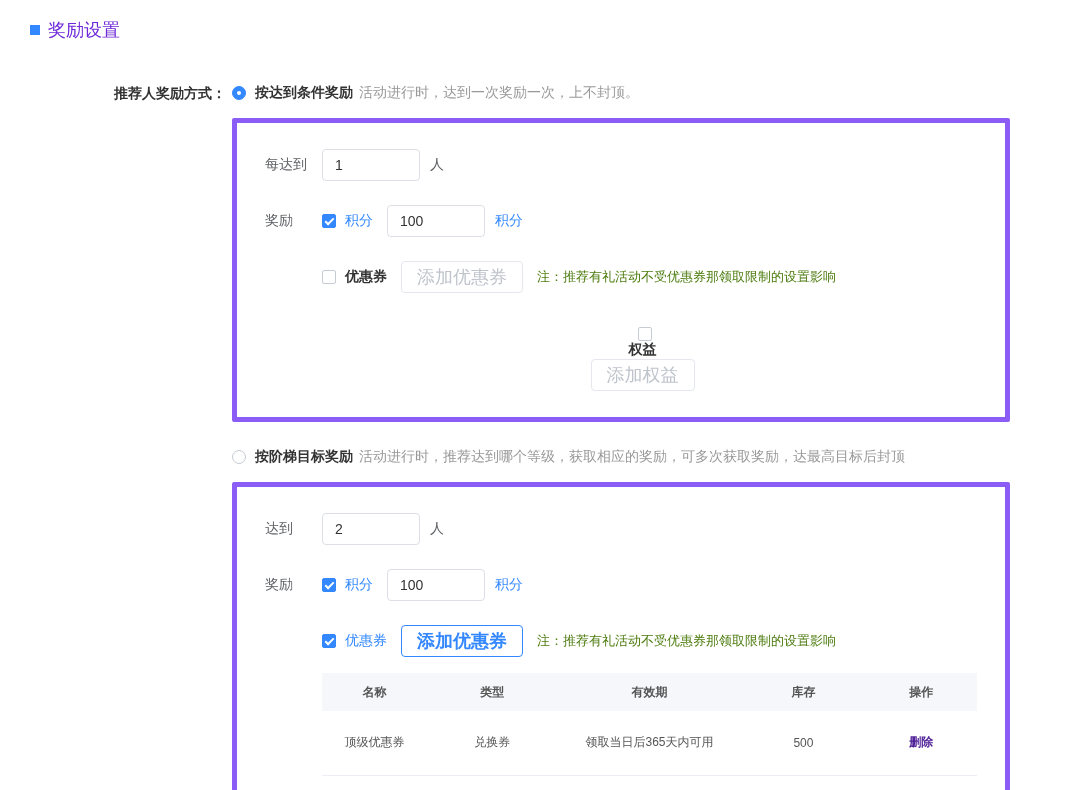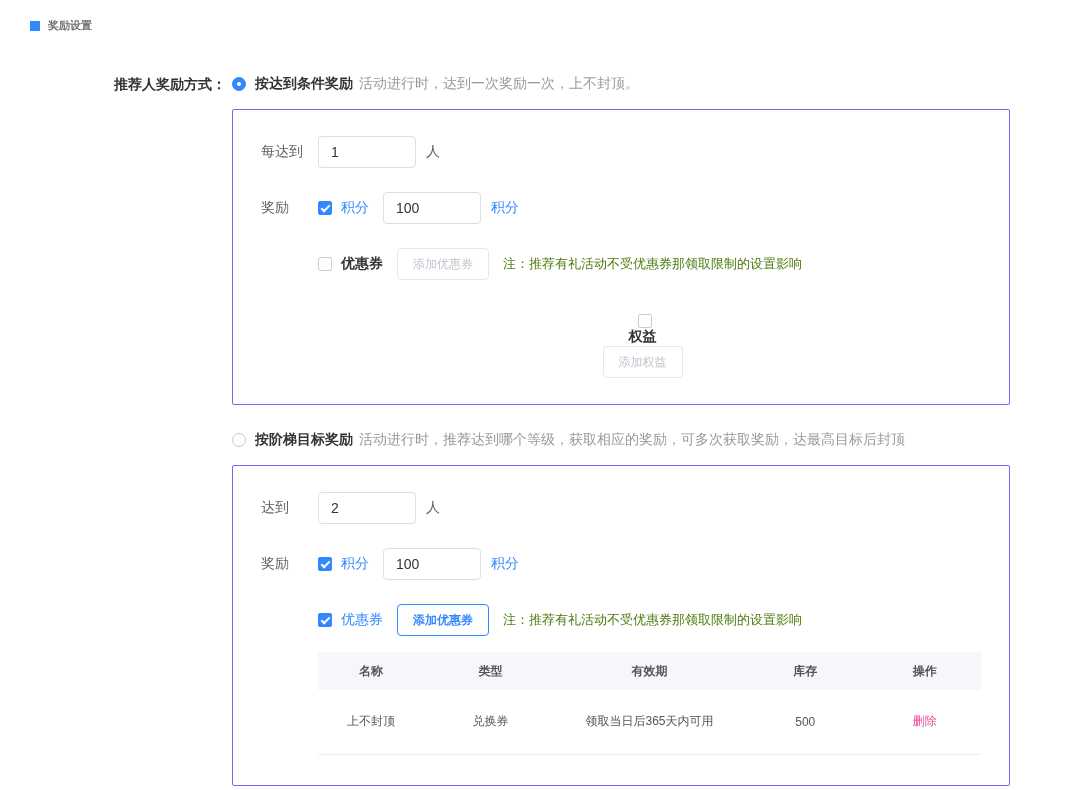--- a/index.html
+++ b/index.html
@@ -5,21 +5,21 @@
   * { margin:0; padding:0; box-sizing:border-box; }
   html,body {
     width:1080px; height:790px; overflow:hidden; background:#fff;
     font-family:"Liberation Sans","DejaVu Sans",sans-serif;
     font-size:14px; color:#333;
   }
 
   
   .section-header { display:flex; align-items:center; padding:18px 0 0 30px; }
   .marker { width:10px; height:10px; background:#3388ff; margin-right:8px; flex:0 0 auto; }
-  .section-title { font-weight:bold; font-size:11px; color:#737373; }
+  .section-title { font-weight:normal; font-size:18px; color:#6d28d9; }
 
   
   .form-row { display:flex; margin-top:42px; }
   .form-label { flex:0 0 232px; text-align:right; padding-right:6px; font-weight:bold; color:#333; padding-top:1px; }
   .form-content { flex:1; margin-right:70px; }
 
   
   .radio-line { display:flex; align-items:center; }
   .radio-line + .panel { margin-top:16px; }
   .radio {
@@ -28,21 +28,21 @@
   }
   .radio.checked { border-color:#3388ff; background:#3388ff; }
   .radio.checked::after {
     content:""; position:absolute; left:4px; top:4px; width:4px; height:4px;
     border-radius:50%; background:#fff;
   }
   .opt-label { font-weight:bold; color:#333; margin-left:9px; }
   .opt-desc { color:#999; margin-left:6px; }
 
   
-  .panel { border:1px solid #8b5cf6; border-radius:2px; padding:26px 28px; margin-bottom:26px; }
+  .panel { border:5px solid #8b5cf6; border-radius:2px; padding:26px 28px; margin-bottom:26px; }
   .panel.tier { margin-top:16px; padding-bottom:30px; }
   .p-row { display:flex; align-items:center; }
   .p-row + .p-row { margin-top:24px; }
   .p-row.gap-lg { margin-top:34px;flex-direction:column; }
   .p-row.indent { margin-left:57px; }
   .p-label { display:inline-block; min-width:45px; color:#606266; margin-right:12px; }
   .p-unit { color:#606266; }
   .blue { color:#3388ff !important; }
 
   .num-input {
@@ -59,42 +59,42 @@
   .checkbox.checked { background:#3388ff; border-color:#3388ff; }
   .checkbox.checked::after {
     content:""; position:absolute; left:4px; top:1px; width:3px; height:7px;
     border:solid #fff; border-width:0 2px 2px 0; transform:rotate(45deg);
   }
   .cb-label { margin-right:14px; }
   .cb-label.bold { font-weight:bold; color:#333; }
 
   .btn {
     height:32px; padding:0 15px; border-radius:4px; background:#fff;
-    font-size:12px; margin-right:14px; cursor:pointer; font-family:inherit;
+    font-size:18px; margin-right:14px; cursor:pointer; font-family:inherit;
   }
   .btn.disabled { color:#bfc4cc; border:1px solid #e4e7ed; cursor:not-allowed; }
   .btn.primary { color:#3388ff; border:1px solid #3388ff; font-weight:bold; }
 
   .note { color:#4d7c0f; font-size:13px; }
 
   .tier-title { font-weight:bold; color:#333; margin-bottom:28px; }
 
   
   .table-wrap { margin-left:57px; margin-top:16px; }
   .coupon-table { width:100%; border-collapse:collapse; font-size:12px; }
   .coupon-table th {
     background:#f5f7fa; color:#555; font-weight:bold; height:38px;
     text-align:center; white-space:nowrap;
   }
   .coupon-table td {
     text-align:center; height:64px; color:#555;
     border-bottom:1px solid #ebeef5; white-space:nowrap;
   }
   .c1{width:16%} .c2{width:20%} .c3{width:28%} .c4{width:19%} .c5{width:17%}
-  .link { color:#ec4899; cursor:pointer; text-decoration:none; }
+  .link { color:#4c1d95; cursor:pointer; text-decoration:none;font-weight:bold; }
 </style>
 </head>
 <body>
 
 <div class="page">
 
   <div class="section-header">
     <span class="marker"></span>
     <span class="section-title">奖励设置</span>
   </div>
@@ -174,21 +174,21 @@
               <tr>
                 <th class="c1">名称</th>
                 <th class="c2">类型</th>
                 <th class="c3">有效期</th>
                 <th class="c4">库存</th>
                 <th class="c5">操作</th>
               </tr>
             </thead>
             <tbody>
               <tr>
-                <td>上不封顶</td>
+                <td>顶级优惠券</td>
                 <td>兑换券</td>
                 <td>领取当日后365天内可用</td>
                 <td>500</td>
                 <td><a class="link">删除</a></td>
               </tr>
             </tbody>
           </table>
         </div>
       </div>
 

